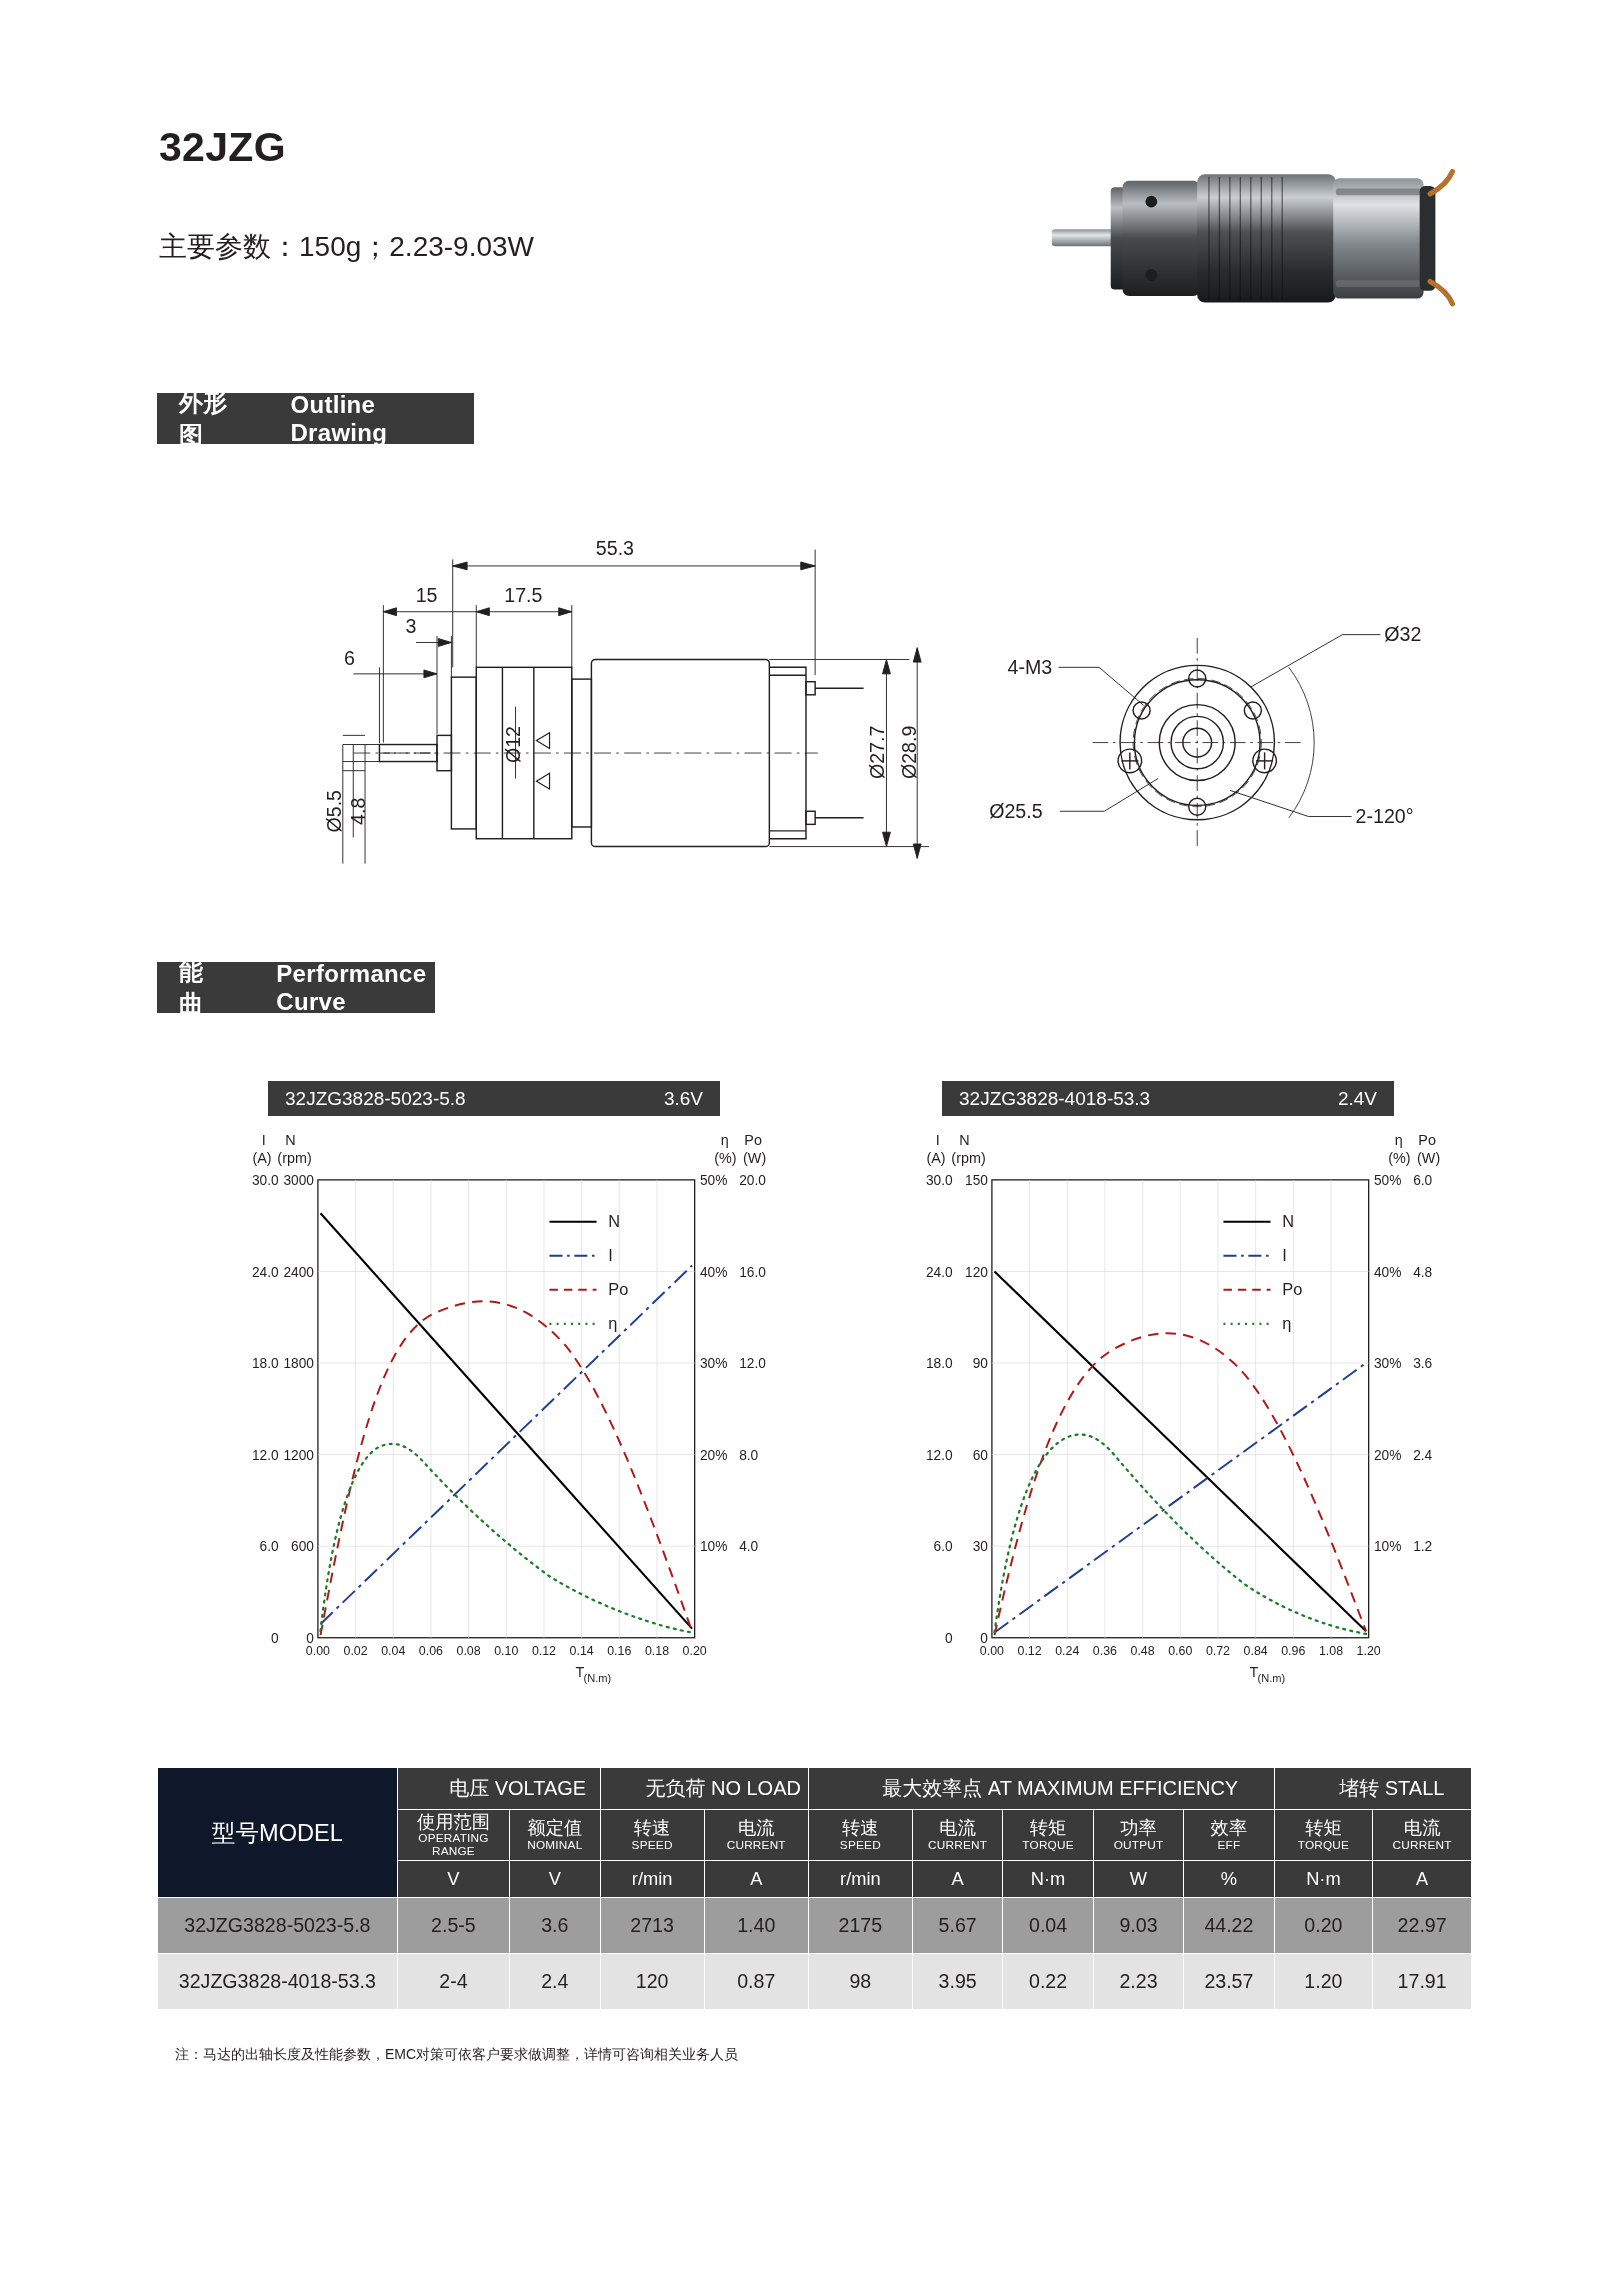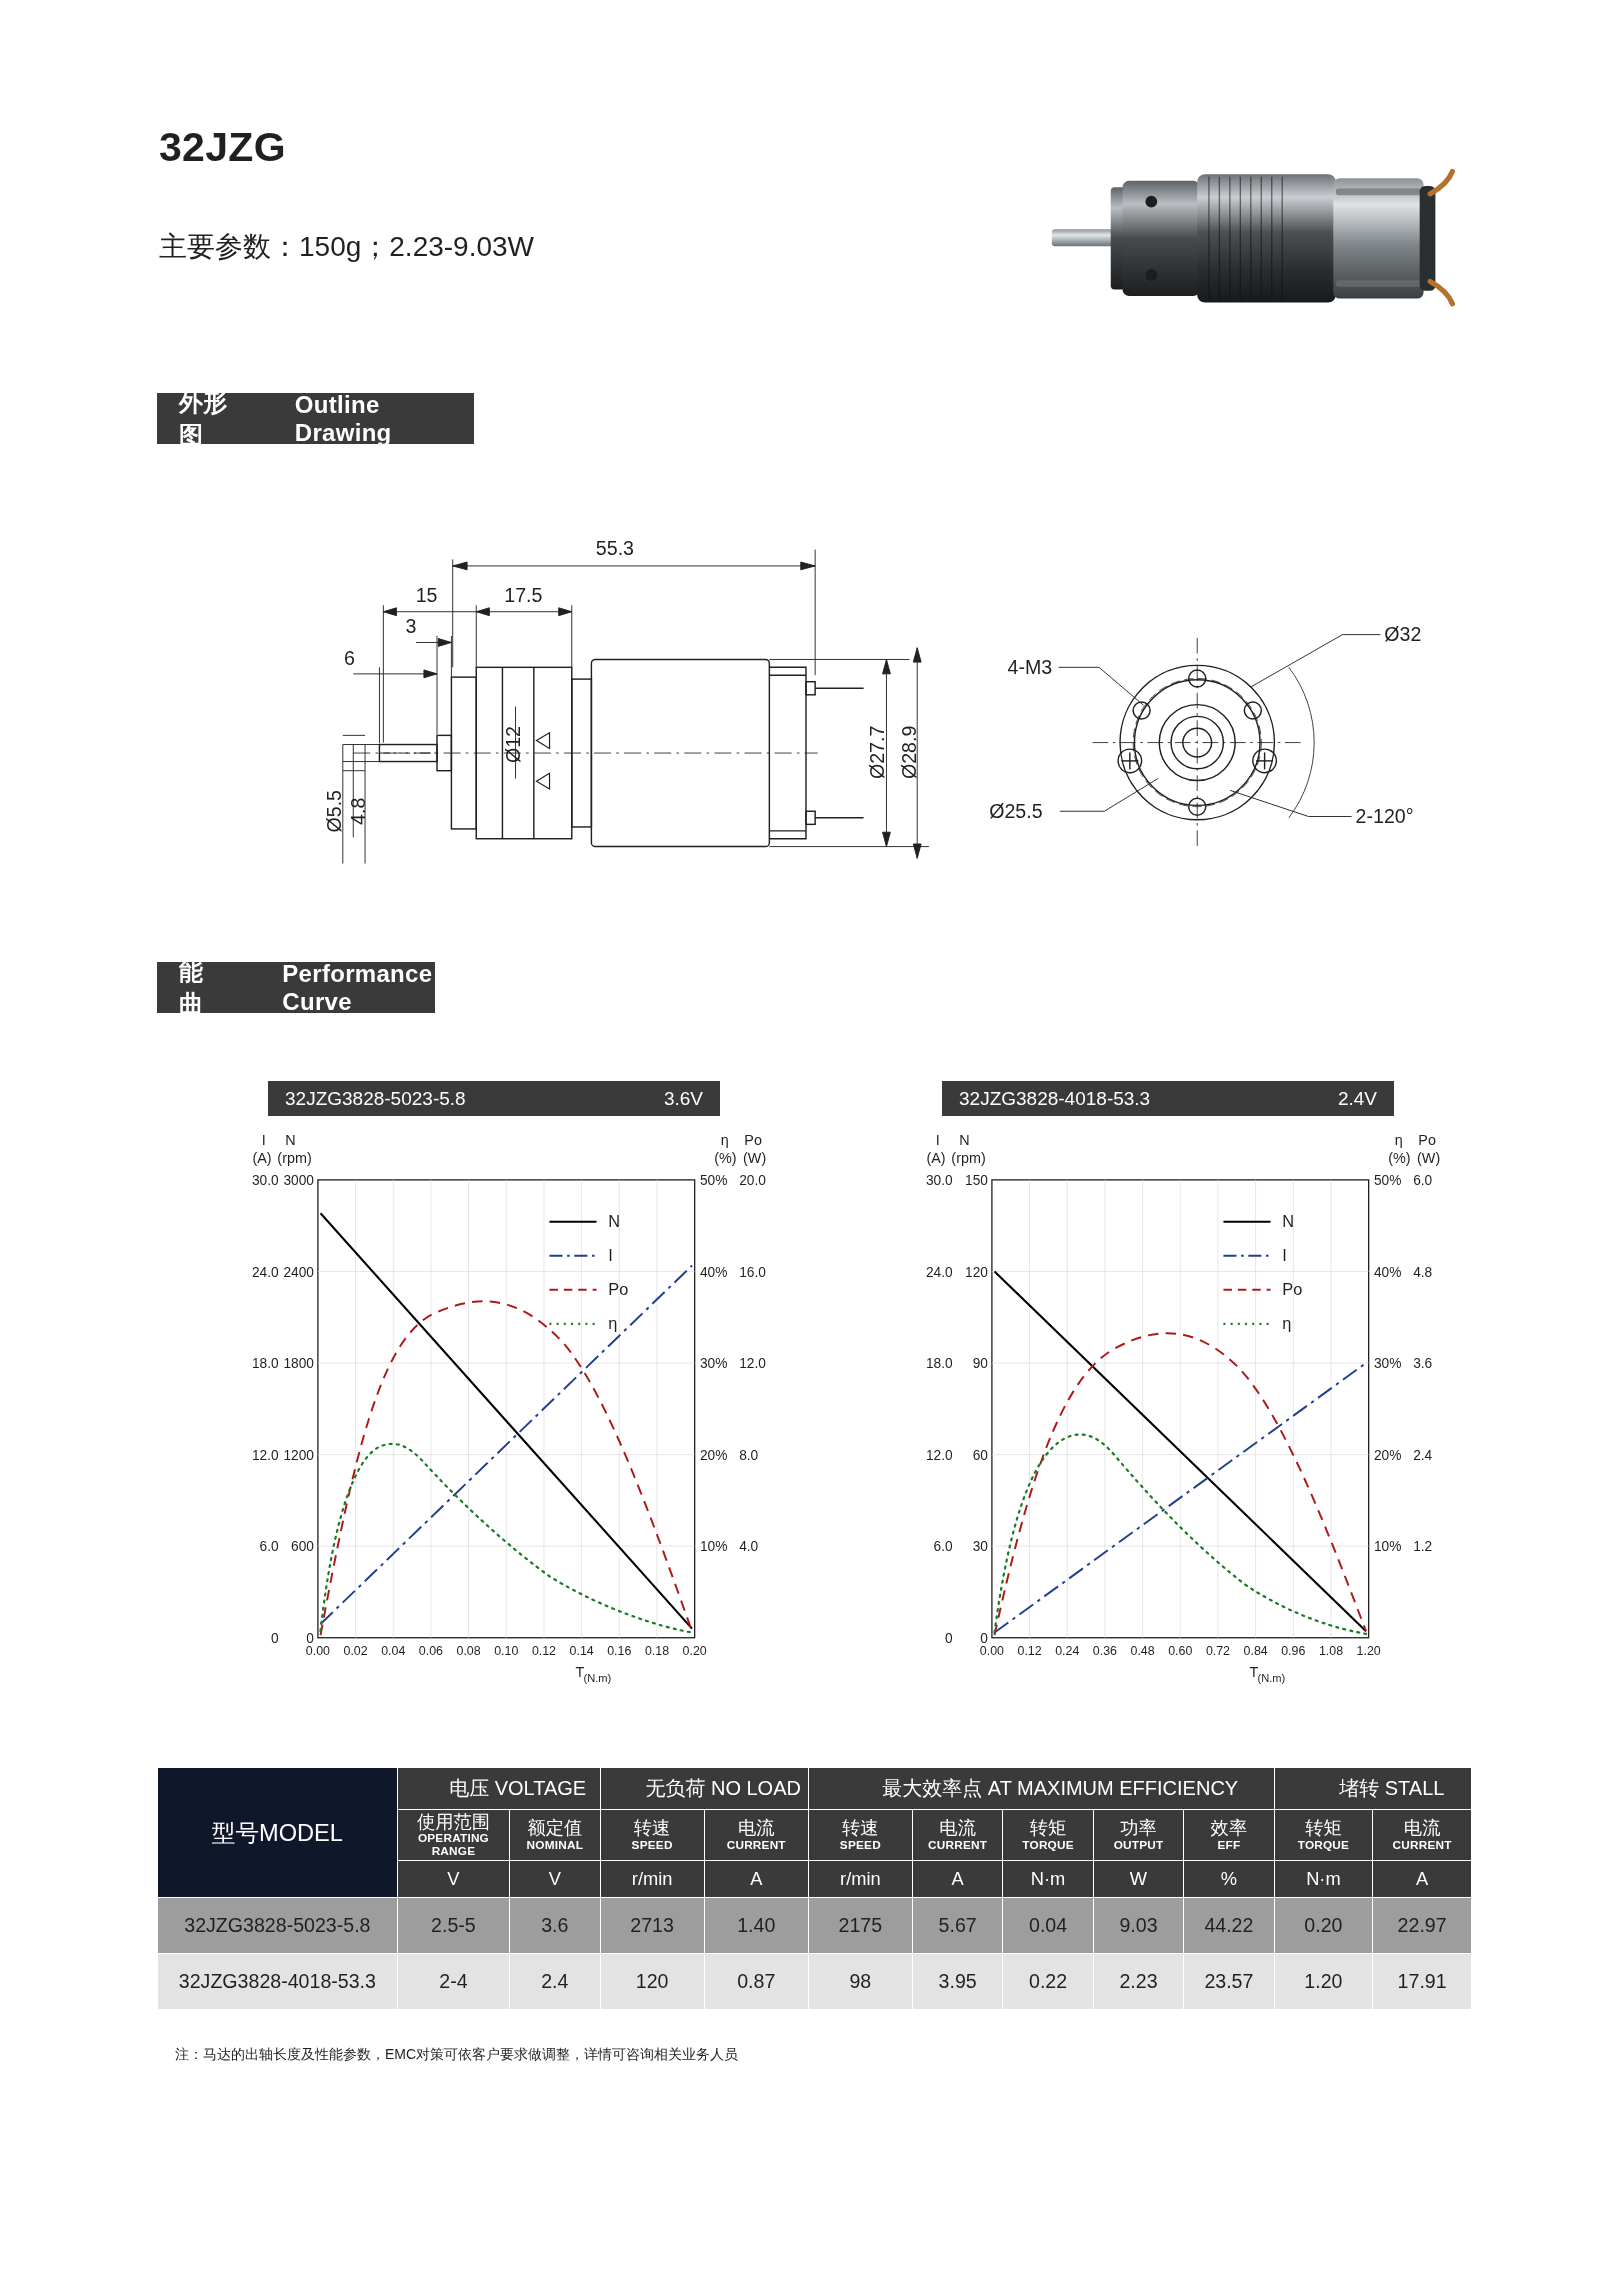--- a/index.html
+++ b/index.html
@@ -26,21 +26,21 @@
 
   
   .photo { position:absolute; left:1040px; top:131px; width:419px; height:216px; }
 
   
   .banner {
     position:absolute; height:51px; background:#3a3a3a; color:#fff;
     display:flex; align-items:center; padding:0 22px;
     font-size:24px; letter-spacing:0.3px;
   }
-  .banner .cn { font-weight:bold; margin-right:26px; }
+  .banner .cn { font-weight:bold; margin-right:20px; }
   .banner .en { font-weight:bold;margin-left:29px; }
 
   
   .drawing { position:absolute; left:157px; top:471px; width:1315px; height:445px; }
   .dim { font-size:30px; fill:#231f20; font-family:"Liberation Sans", sans-serif; }
 
   
   .curvewrap { position:absolute; top:1067px; left:157px; width:1315px; height:681px; }
   .chart { position:absolute; top:0; width:641px; height:681px; }
   .chart.left { left:0; }
@@ -51,21 +51,21 @@
     justify-content:space-between; padding:0 17px; font-size:19px;
   }
 
   
   .table { position:absolute; left:157px; top:1767px; width:1315px; }
   table { border-collapse:collapse; width:100%; table-layout:fixed; }
   td, th { border:1.3px solid #ffffff; text-align:center; vertical-align:middle; }
   .hdr { background:#3a3a3a; color:#ffffff; }
   .hdr-grp { font-size:20px; height:42px; font-weight:normal;padding-left:39px; }
   .hdr-sub { font-size:18.3px; height:51px; font-weight:normal; line-height:1.1; }
-  .hdr-sub .en { display:block; font-size:11.8px; letter-spacing:0.2px;font-weight:bold; }
+  .hdr-sub .en { display:block; font-size:11.8px; letter-spacing:0.2px; }
   .hdr-unit { font-size:18.3px; height:37px; background:#3a3a3a; color:#fff; }
   .model-cell { background:#0f172a; color:#fff; font-size:23.6px; }
   .row-a td { background:#9d9d9d; color:#231f20; font-size:19.6px; height:56px; }
   .row-b td { background:#e3e3e3; color:#231f20; font-size:19.6px; height:56px; }
   .model-col { font-size:19px; }
   .note {
     position:absolute; left:175px; top:2046px; font-size:14px; color:#231f20;
   }
 </style>
 </head>

